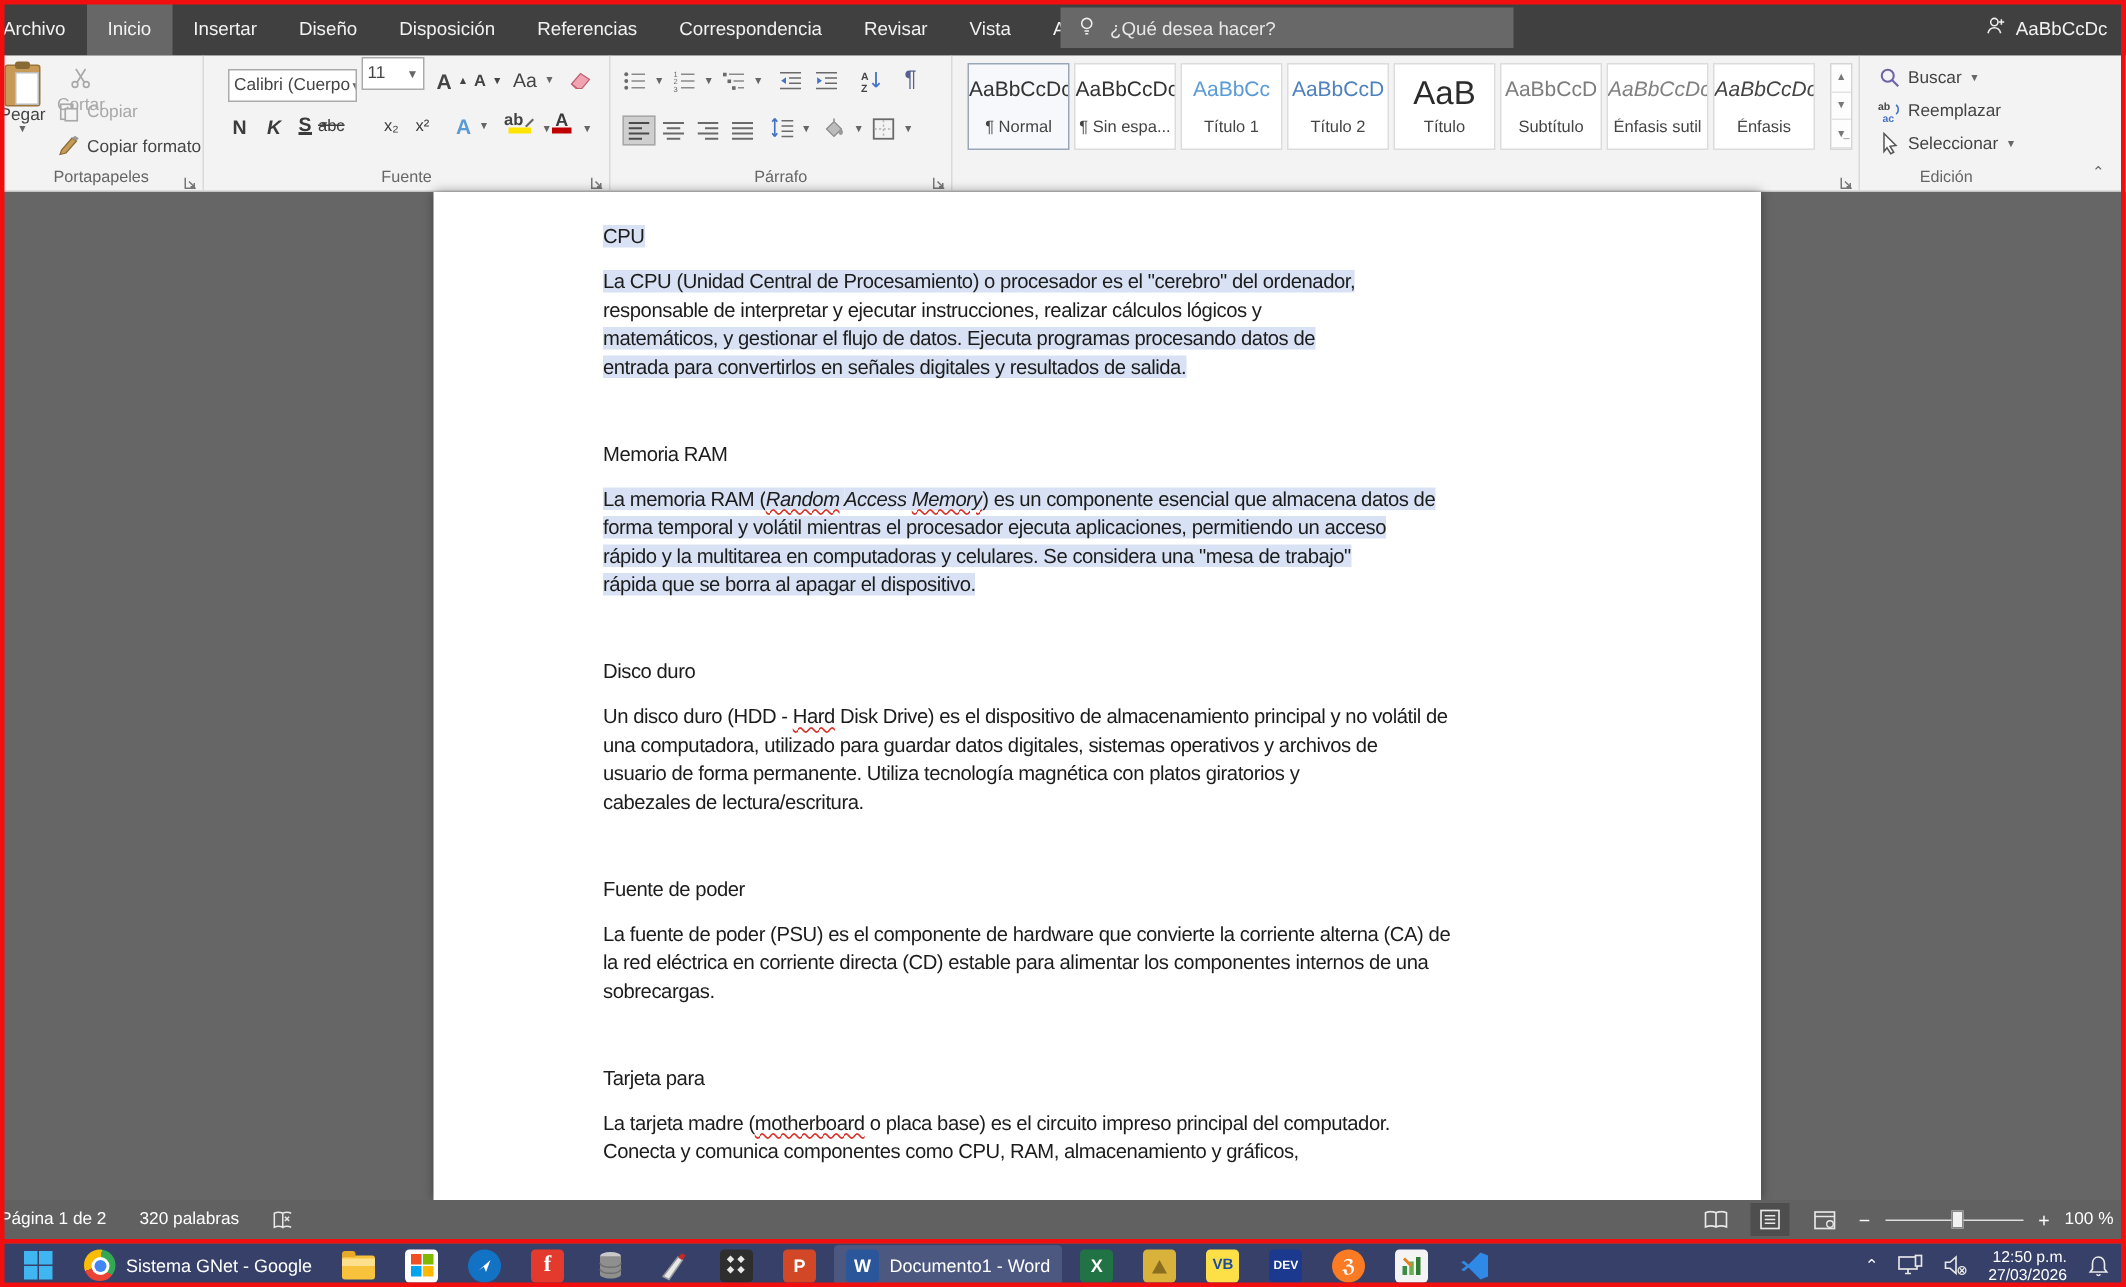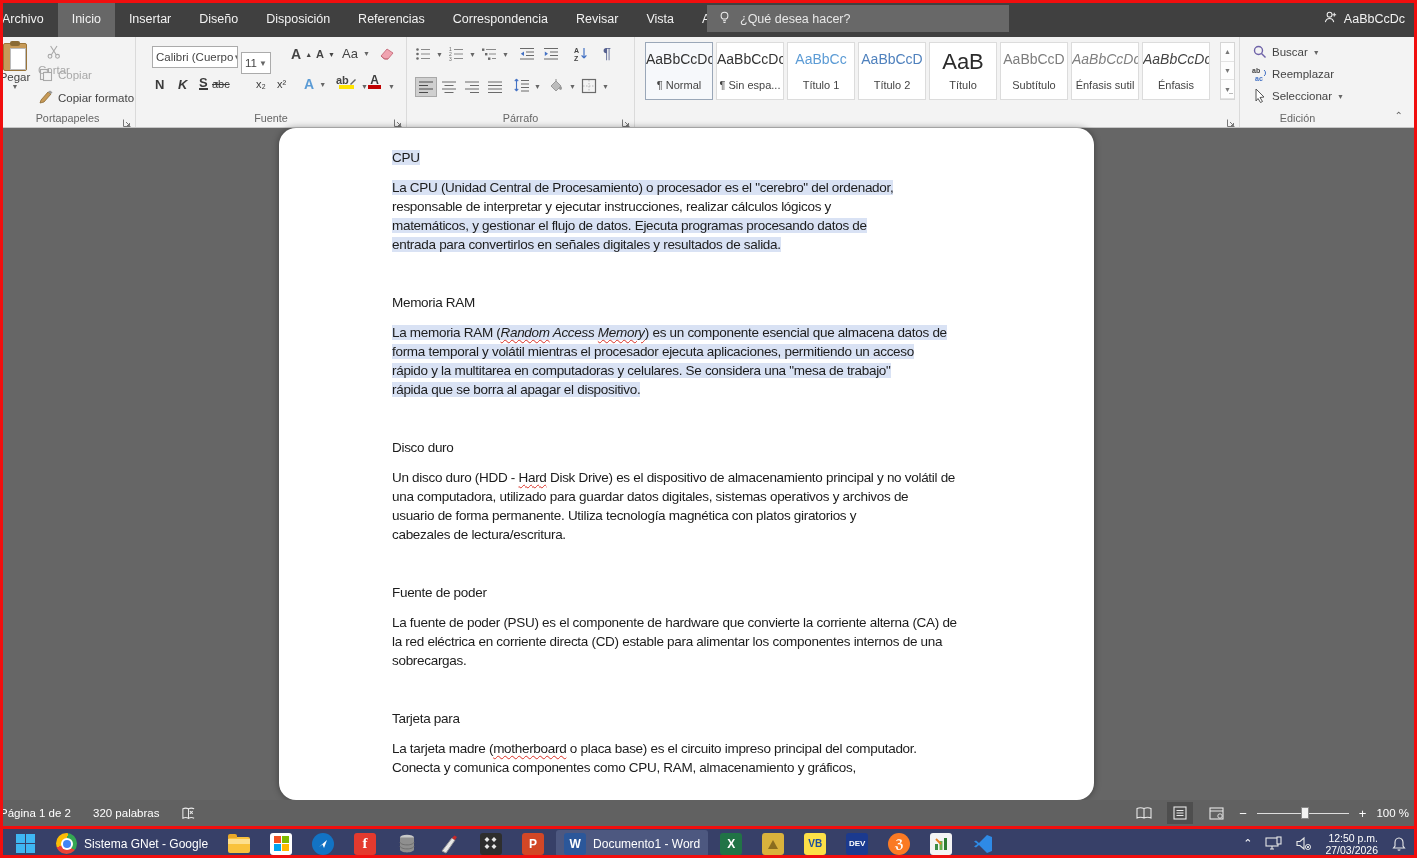--- a/index.html
+++ b/index.html
@@ -52,21 +52,21 @@
   .s-title .sample { font-size:22px; color:#2b2b2b; line-height:22px; }
   .s-sub .sample { color:#7d7d7d; }
   .s-emph-subtle .sample { color:#808080; font-style:italic; }
   .s-emph .sample { color:#444; font-style:italic; }
   .gallery-scroll { position:absolute; right:4px; top:5px; width:15px; height:58px; border:1px solid #d5d5d5; background:#fdfdfd; display:flex; flex-direction:column; }
   .gallery-scroll div { flex:1; display:flex; align-items:center; justify-content:center; font-size:7px; color:#777; border-bottom:1px solid #e3e3e3; }
   .collapse-chevron { position:absolute; right:14px; bottom:6px; font-size:10px; color:#666; }
 
   
   .docarea { top:128px; height:672px; background:#666; }
-  .page { position:absolute; left:279px; top:0; width:815px; height:672px; background:#fff; box-shadow:0 0 7px rgba(0,0,0,.4); overflow:hidden;border-radius:17px; }
+  .page { position:absolute; left:289px; top:0; width:885px; height:672px; background:#fff; box-shadow:0 0 7px rgba(0,0,0,.4); overflow:hidden; }
   .page-inner { padding:20px 110px 0 113px; }
   .doc-h { font-size:13.5px; letter-spacing:-0.3px; color:#1c1c1c; line-height:19px; margin-bottom:11px; white-space:pre; }
   .doc-p { margin-bottom:39px; }
   .doc-line { font-size:13.5px; letter-spacing:-0.3px; color:#1c1c1c; line-height:19px; white-space:pre; }
   .hl { background:#d9e2f4; }
   .it { font-style:italic; }
   .sq { text-decoration:underline; text-decoration-style:wavy; text-decoration-color:#d93025; text-decoration-thickness:1px; text-underline-offset:2px; }
 
   
   .statusbar { top:800px; height:26px; background:#616161; color:#fff; font-size:11.5px; display:flex; align-items:center; }
@@ -175,21 +175,21 @@
     <div class="launcher"><svg viewBox="0 0 10 10">
           <path d="M1.5 1.5v7h7M4 4l3.5 3.5M7.5 5v2.5H5" fill="none" stroke="#777" stroke-width="1"></path>
         </svg></div>
   </div>
 
   <div class="rgroup g-font">
     <div class="combo" style="left:16px;top:9px;width:86px;">
       <span style="white-space:nowrap;">Calibri (Cuerpo</span>
       <span class="caret">▼</span>
     </div>
-    <div class="combo" style="left:105px;top:15px;width:30px;align-items:center;">
+    <div class="combo" style="left:105px;top:1px;width:42px;align-items:center;">
       <span>11</span>
       <span class="caret">▼</span>
     </div>
     <div class="rbtn" style="left:155px;top:9px;font-size:14px;font-weight:bold;">
         <span>A</span>
         <span style="font-size:7px;vertical-align:top;color:#444;">▲</span>
       </div>
     <div class="rbtn" style="left:180px;top:11px;font-size:11px;font-weight:bold;">
         <span>A</span>
         <span style="font-size:7px;vertical-align:top;color:#444;">▼</span>

